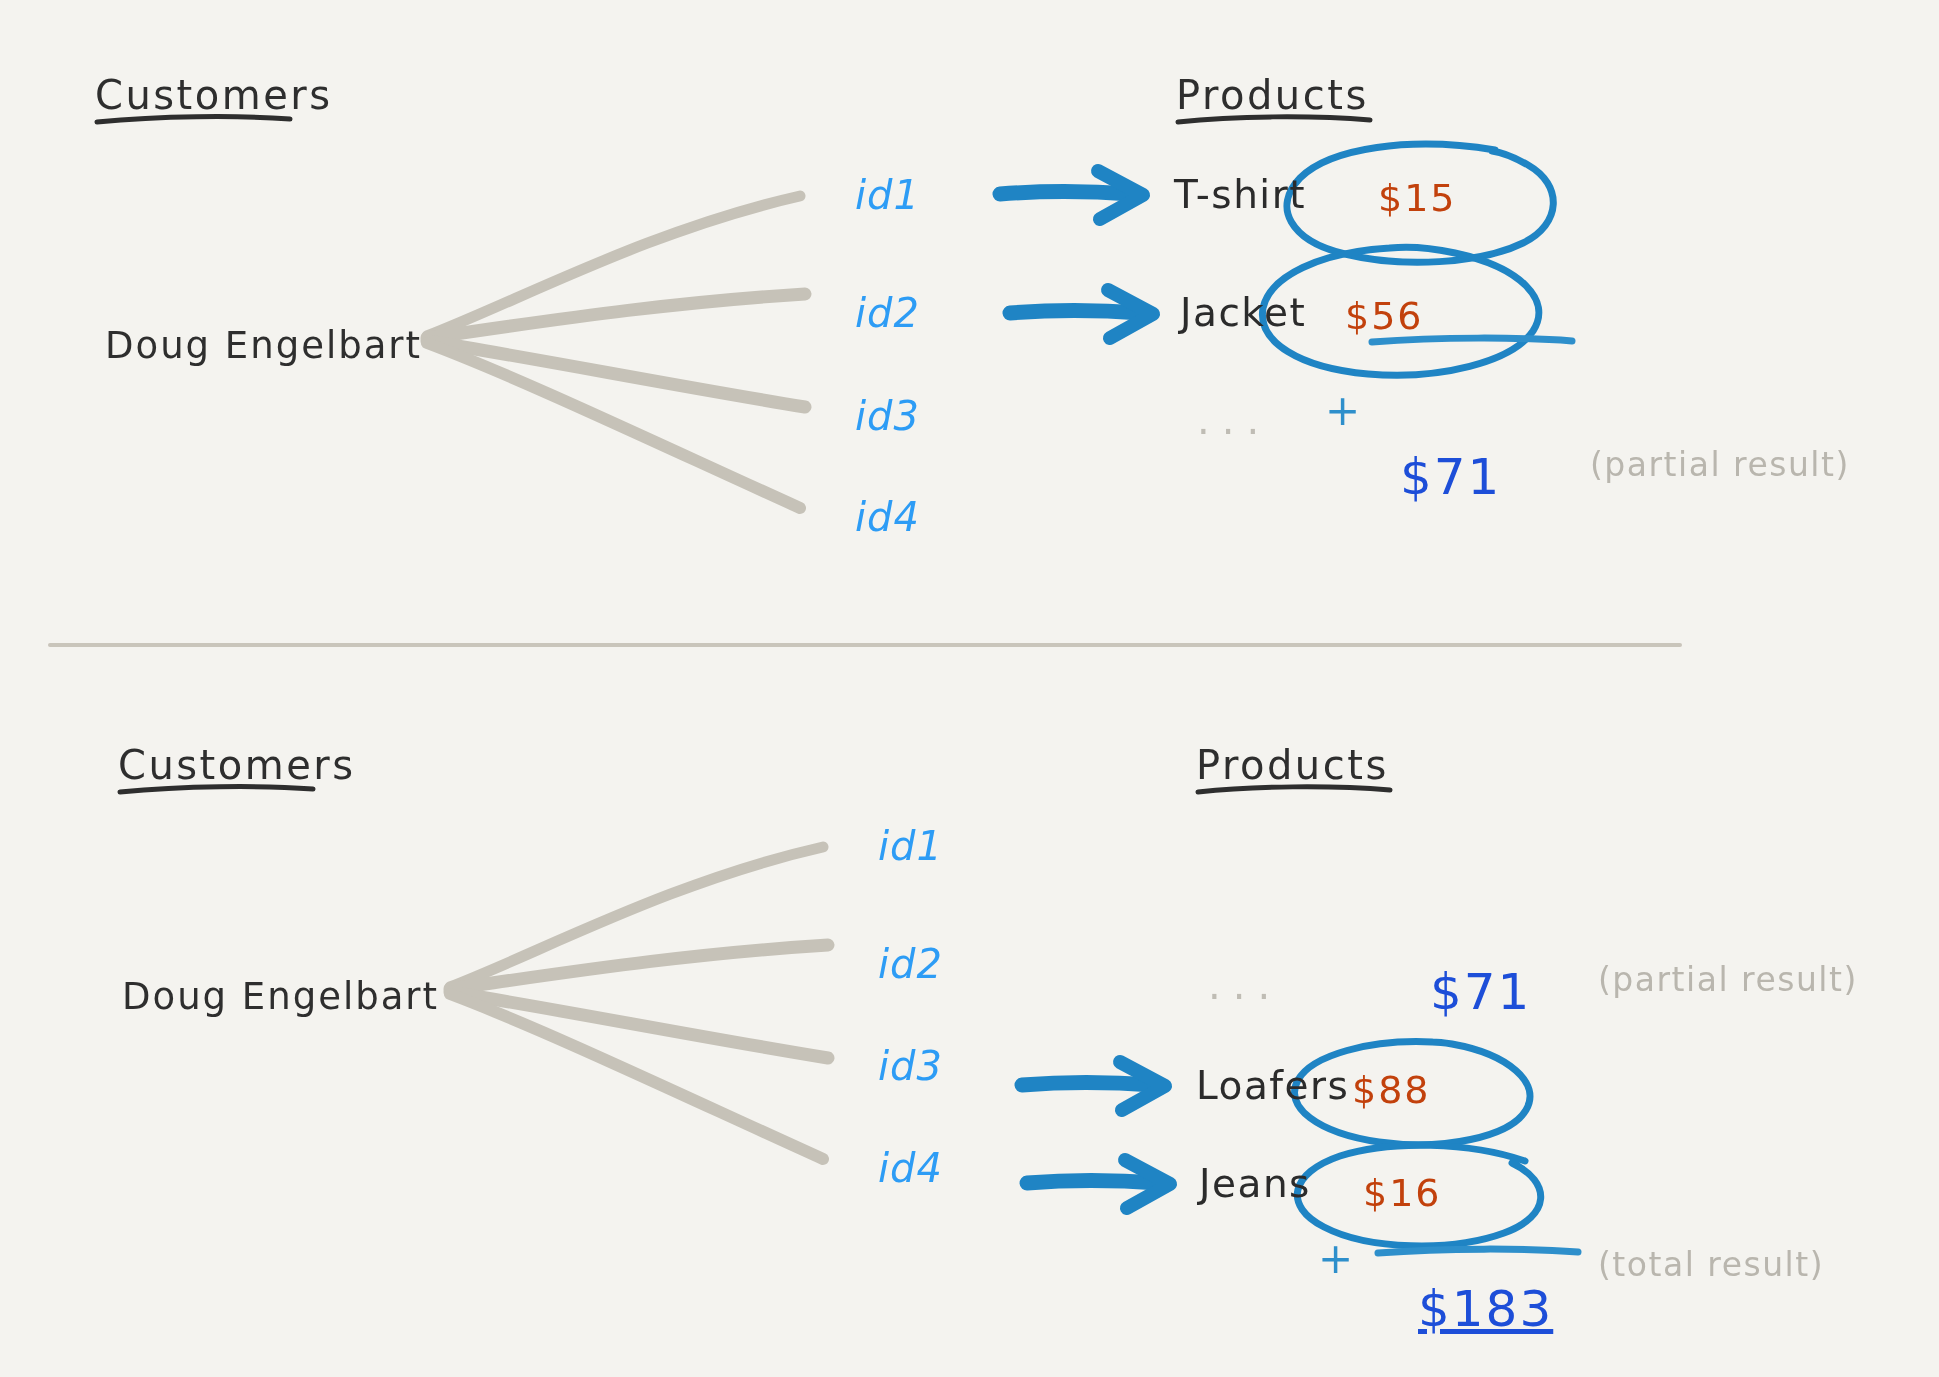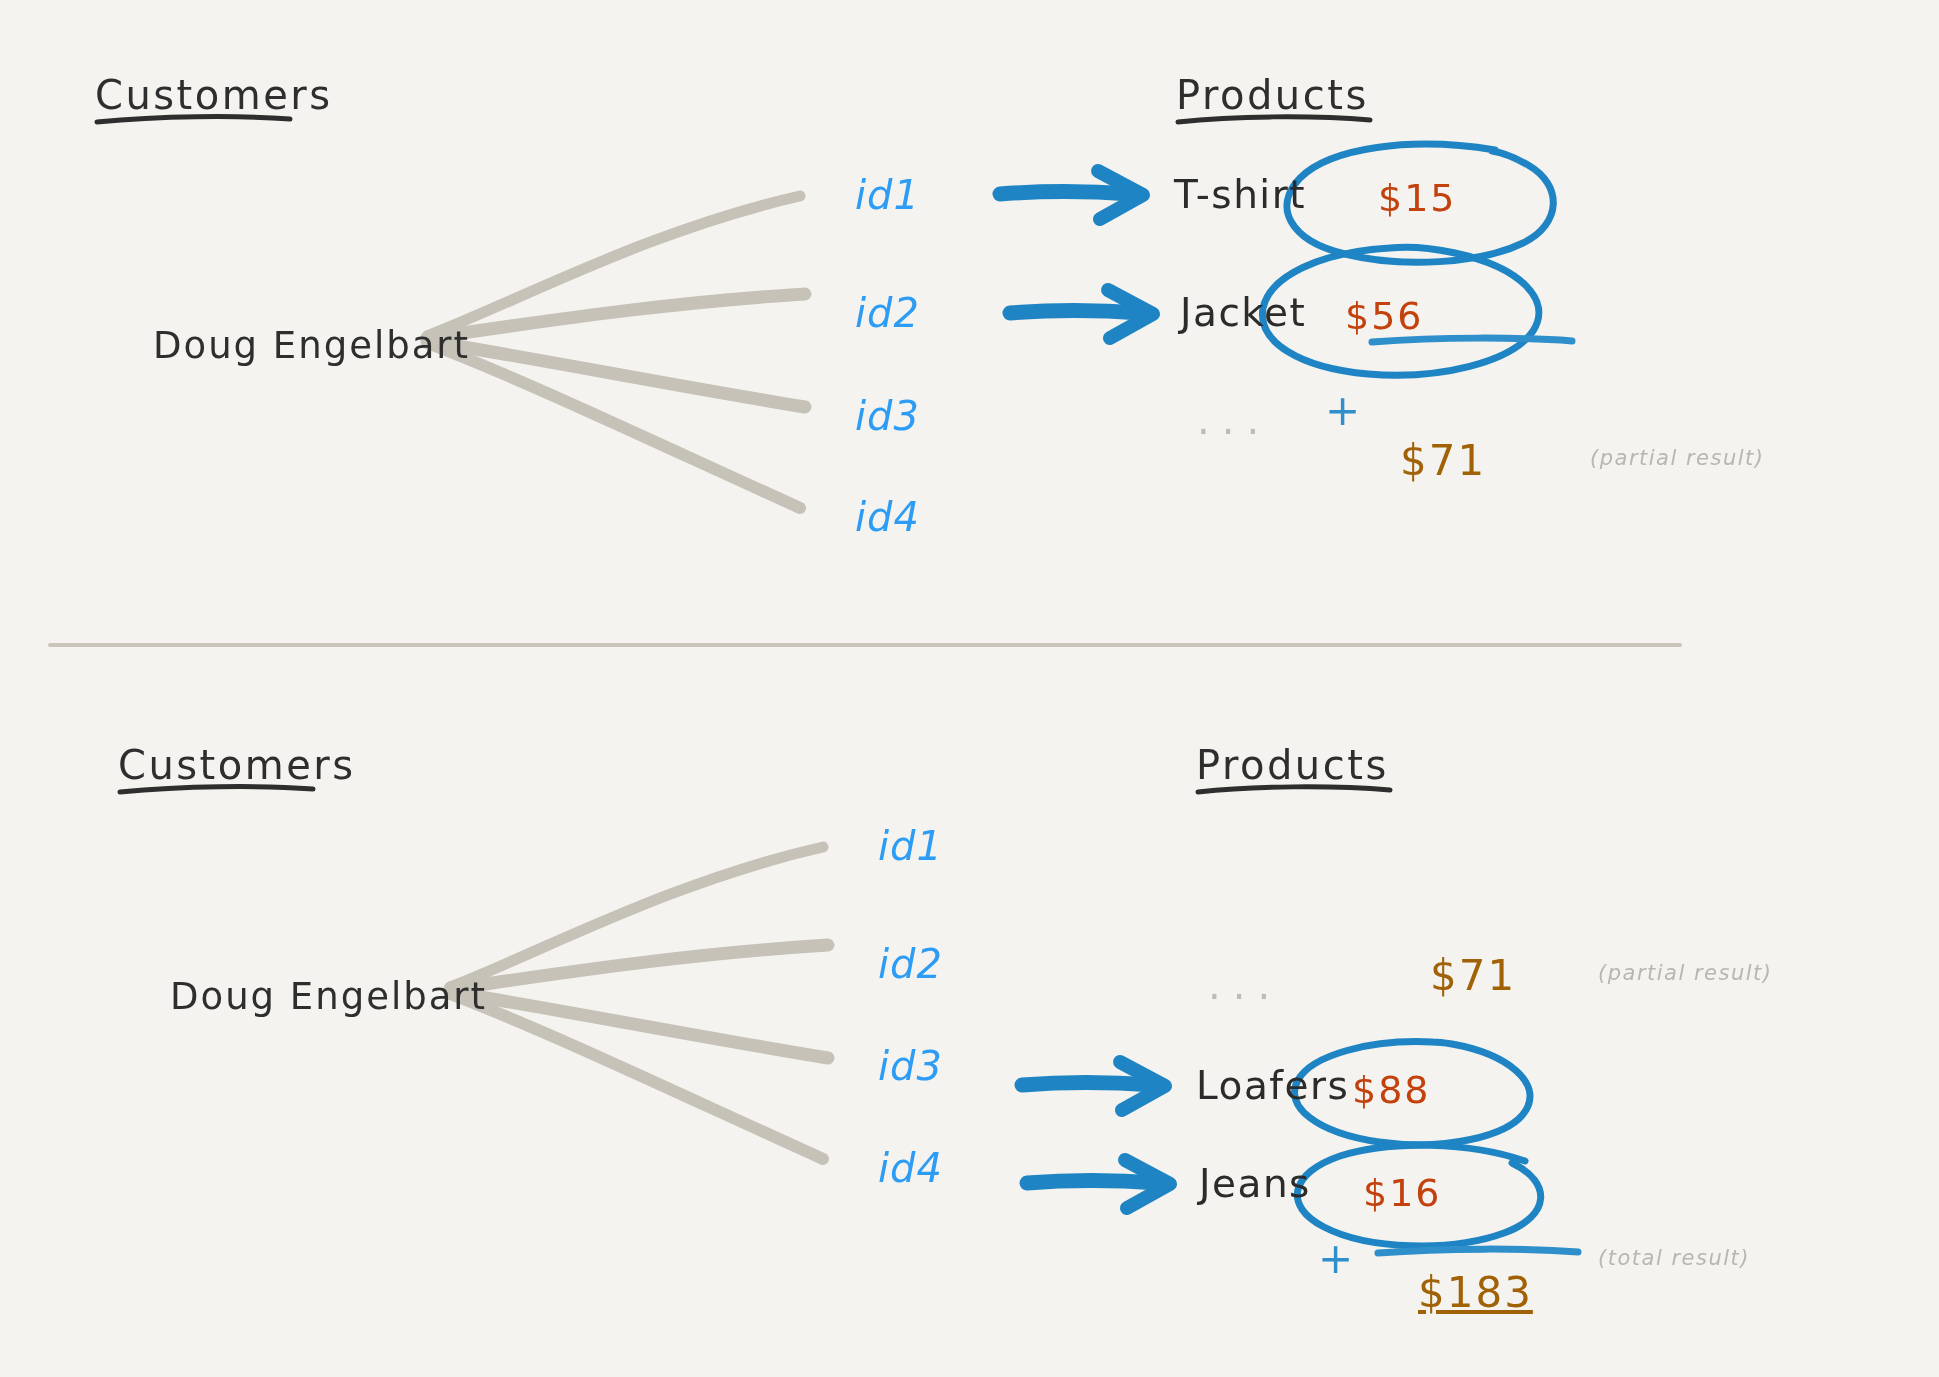--- a/index.html
+++ b/index.html
@@ -36,21 +36,20 @@
     font-size: 40px;
     font-weight: 400;
     color: #2e2e2e;
     letter-spacing: 2.5px;
   }
   .customer-name {
     font-family: "DejaVu Sans", sans-serif;
     font-size: 37px;
     color: #2e2e2e;
     letter-spacing: 2px;
-    margin-left: 48px;
   }
   .id-label {
     font-family: "DejaVu Sans", sans-serif;
     font-size: 40px;
     color: #2d9cf5;
     letter-spacing: 1px;
     font-style: italic;
   }
   .product-label {
     font-family: "DejaVu Sans", sans-serif;
@@ -59,30 +58,30 @@
     letter-spacing: 1.5px;
   }
   .price-gray {
     font-family: "DejaVu Sans", sans-serif;
     font-size: 38px;
     color: #c2410c;
     letter-spacing: 2px;
   }
   .price-blue {
     font-family: "DejaVu Sans", sans-serif;
-    font-size: 42px;
-    color: #a16207;
+    font-size: 50px;
+    color: #1d4ed8;
     letter-spacing: 2px;
+    margin-top: 12px;
   }
   .note-gray {
     font-family: "DejaVu Sans", sans-serif;
-    font-size: 21px;
+    font-size: 33px;
     color: #b9b6ae;
     letter-spacing: 1.5px;
-    font-style: italic;
   }
   .plus-blue {
     font-family: "DejaVu Sans", sans-serif;
     font-size: 42px;
     color: #2e8fcb;
   }
   .dots {
     font-family: "DejaVu Sans", sans-serif;
     font-size: 40px;
     color: #bfbcb4;

